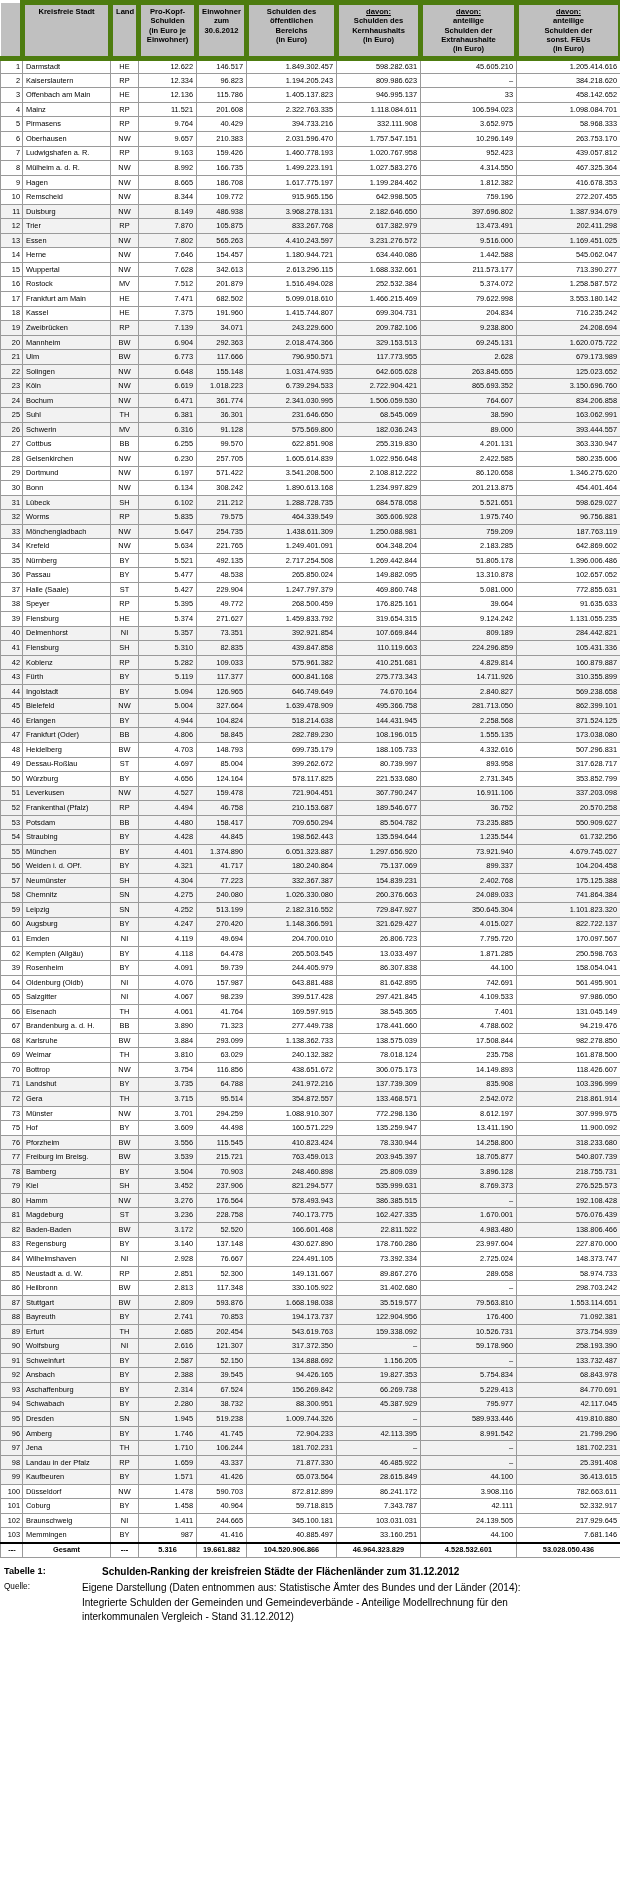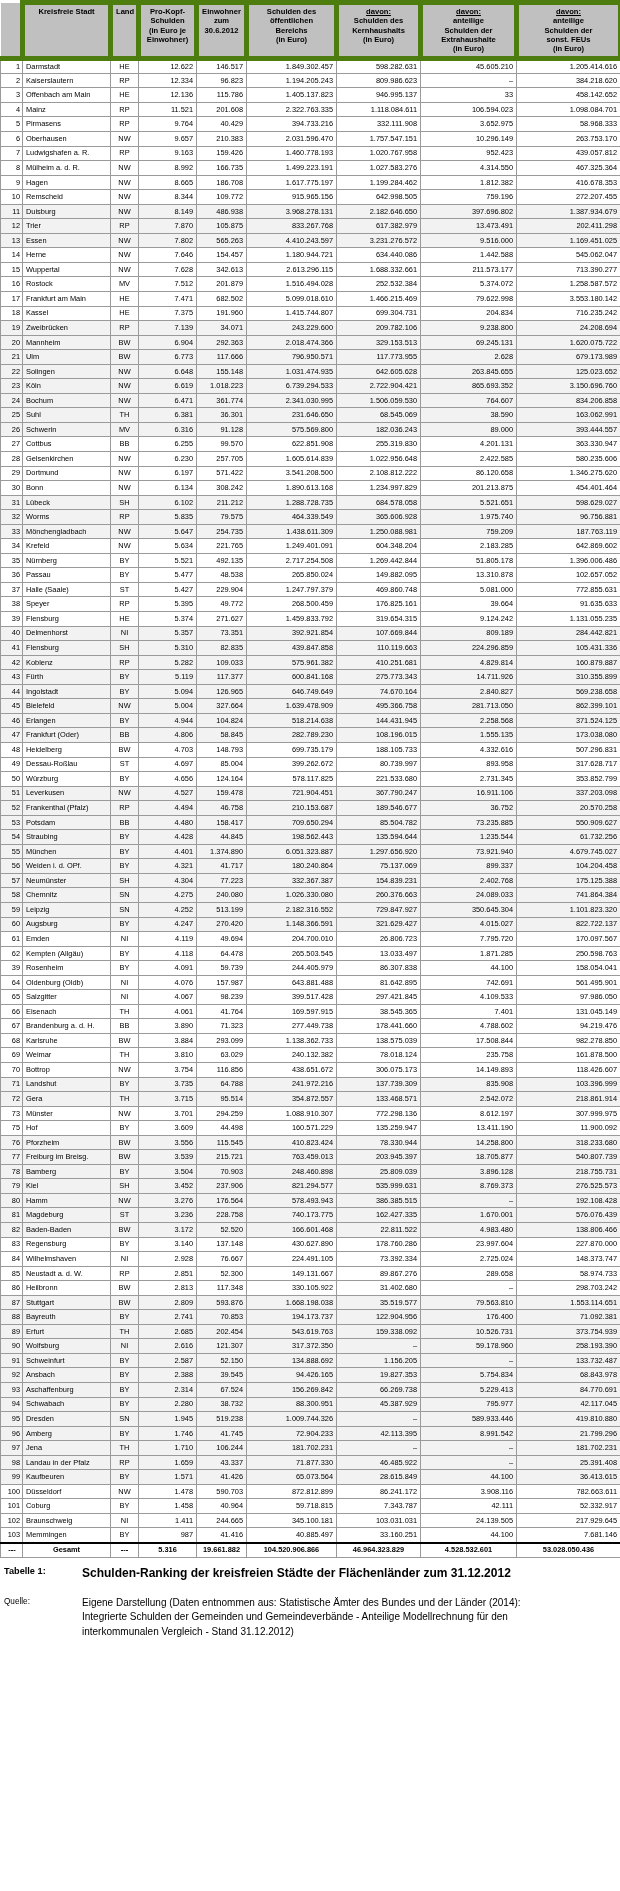--- a/index.html
+++ b/index.html
@@ -72,26 +72,26 @@
     border-top: 2px solid #000000;
     text-align: center;
   }
   tbody tr.total td.rank { text-align: center; }
 
   .caption {
     margin-top: 7px;
     padding-left: 4px;
     display: grid;
     grid-template-columns: 78px 1fr;
-    row-gap: 14px;
+    row-gap: 2px;
     font-size: 8.2px;
     line-height: 1.45;
   }
   .caption .cap-label-strong { font-weight: bold; font-size: 9.2px; }
-  .caption .cap-title { font-weight: bold; font-size: 12px; }
+  .caption .cap-title { font-weight: bold; font-size: 10px; margin-left: 20px; }
   .caption .cap-label { font-size: 8.2px; }
   .caption .cap-src { font-size: 10px; }
   .caption .cap-src div { white-space: normal; }
 </style>
 </head>
 <body>
 
 <div id="table-wrap">
   <table class="debt-table">
     <colgroup>

